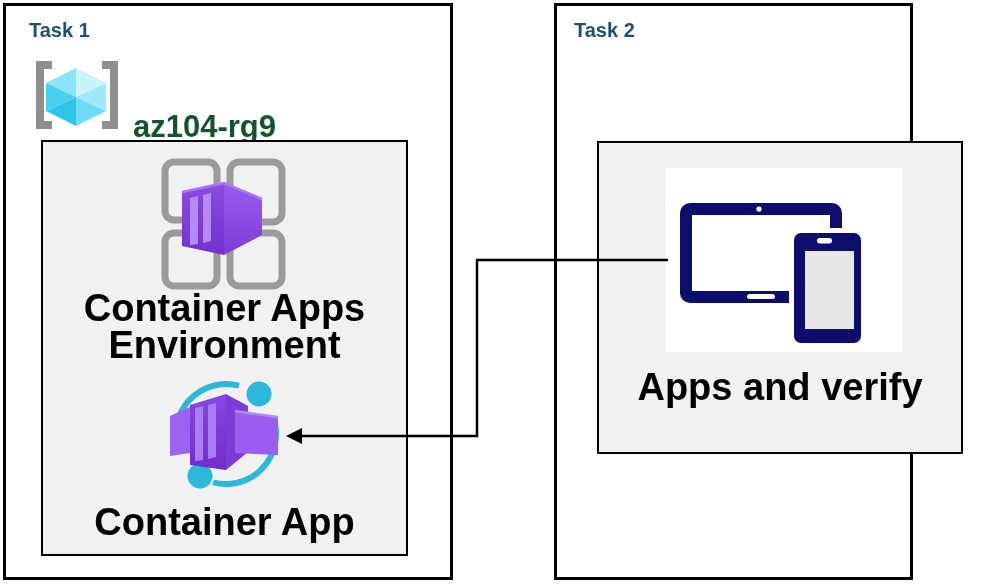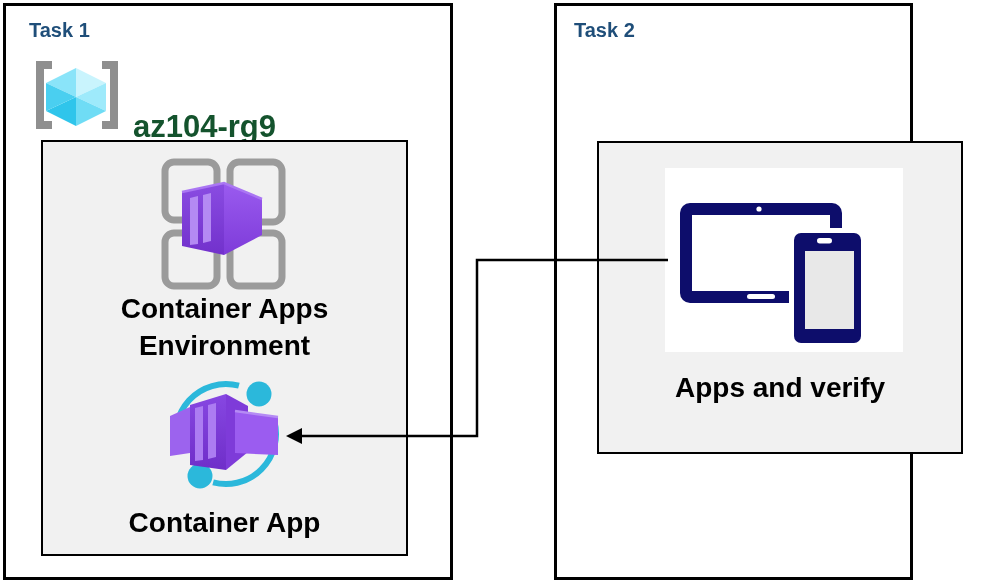--- a/index.html
+++ b/index.html
@@ -17,21 +17,21 @@
   .rg-icon{position:absolute;left:26px;top:53px;width:90px;height:72px;}
   .rg-name{position:absolute;left:127px;top:69px;font-size:31px;font-weight:700;color:#14532d;line-height:38px;white-space:nowrap;margin-top:33px;}
 
   .inner-box{position:absolute;border:2px solid #000;background:var(--inner-panel-fill,#F1F1F1);box-sizing:border-box;}
   .box1{left:35px;top:134px;width:367px;height:416px;}
   .box2{left:40px;top:135px;width:366px;height:313px;}
 
   .cae-icon{position:absolute;left:100px;top:4px;width:150px;height:148px;}
   .ca-icon{position:absolute;left:123px;top:234px;width:120px;height:116px;}
 
-  .node-label{position:absolute;left:0;width:100%;text-align:center;font-size:28px;font-weight:700;color:#000;line-height:37px;}
+  .node-label{position:absolute;left:0;width:100%;text-align:center;font-size:38px;font-weight:700;color:#000;line-height:37px;}
   .env-label{top:148px;}
   .ca-label{top:362px;}
   .test-label{top:226px;}
 
   .devices-icon{position:absolute;left:66px;top:25px;width:238px;height:184px;background:#fff;}
   .devices-icon svg{display:block;width:100%;height:100%;}
 
   .connector{position:absolute;left:0;top:0;width:1006px;height:584px;pointer-events:none;z-index:5;}
 </style>
 </head>

